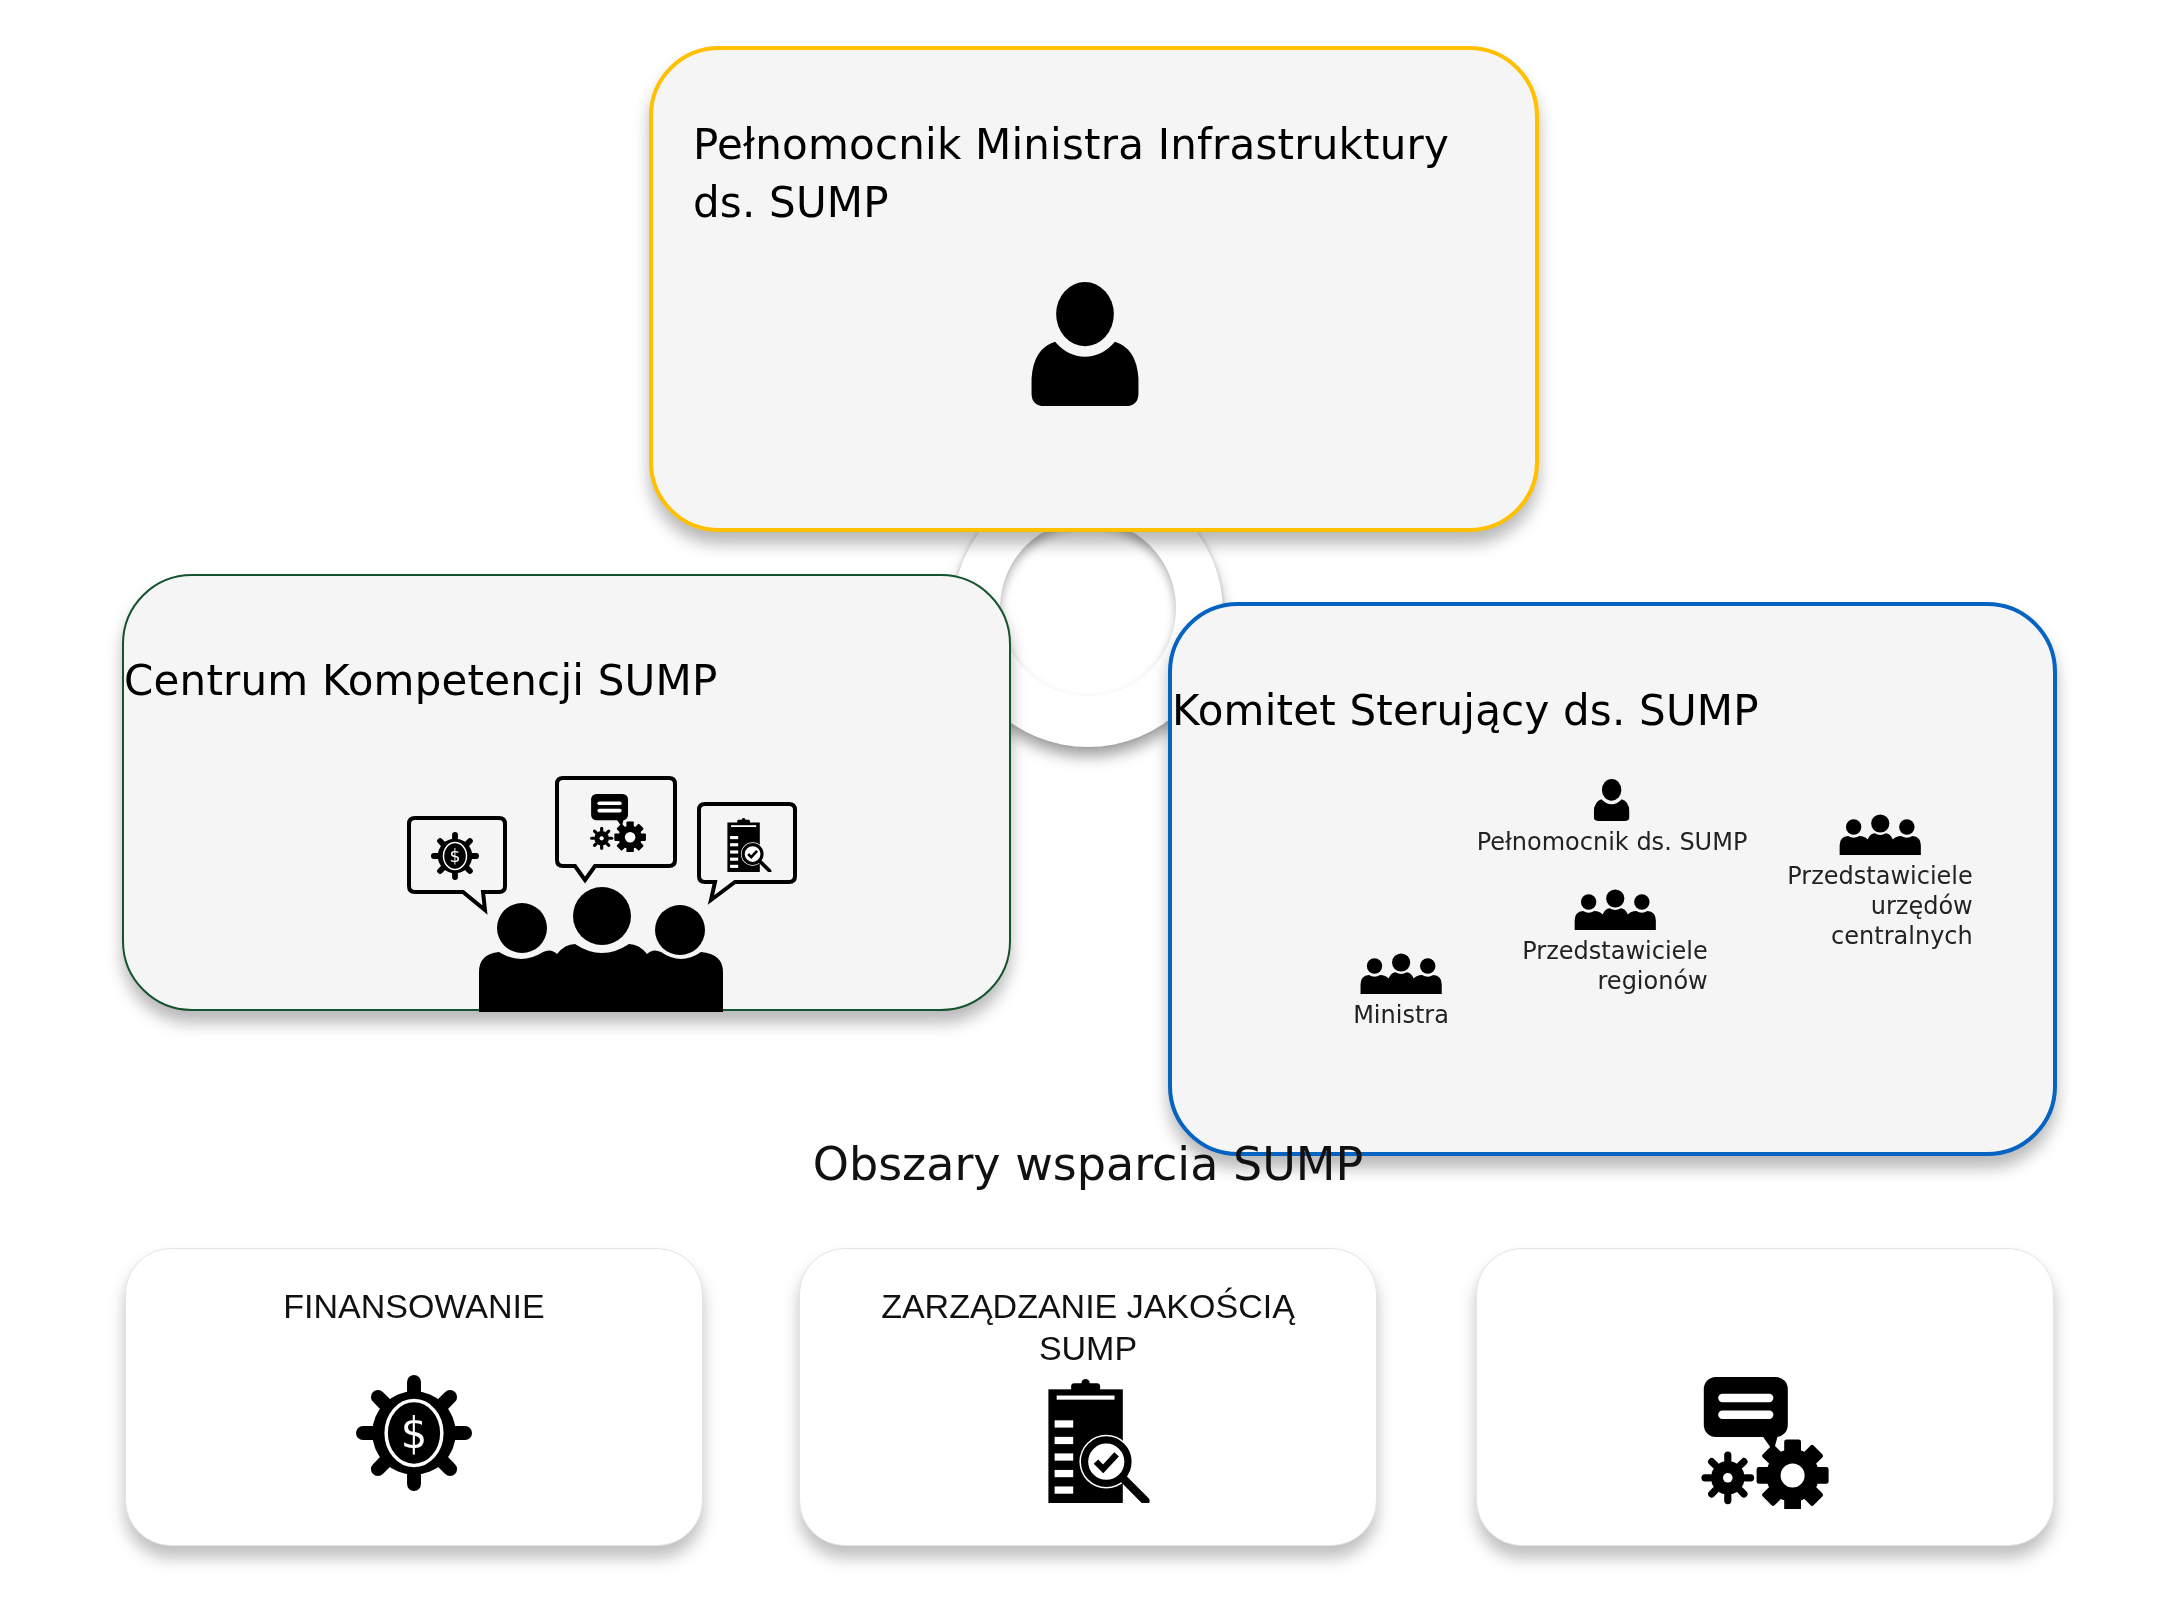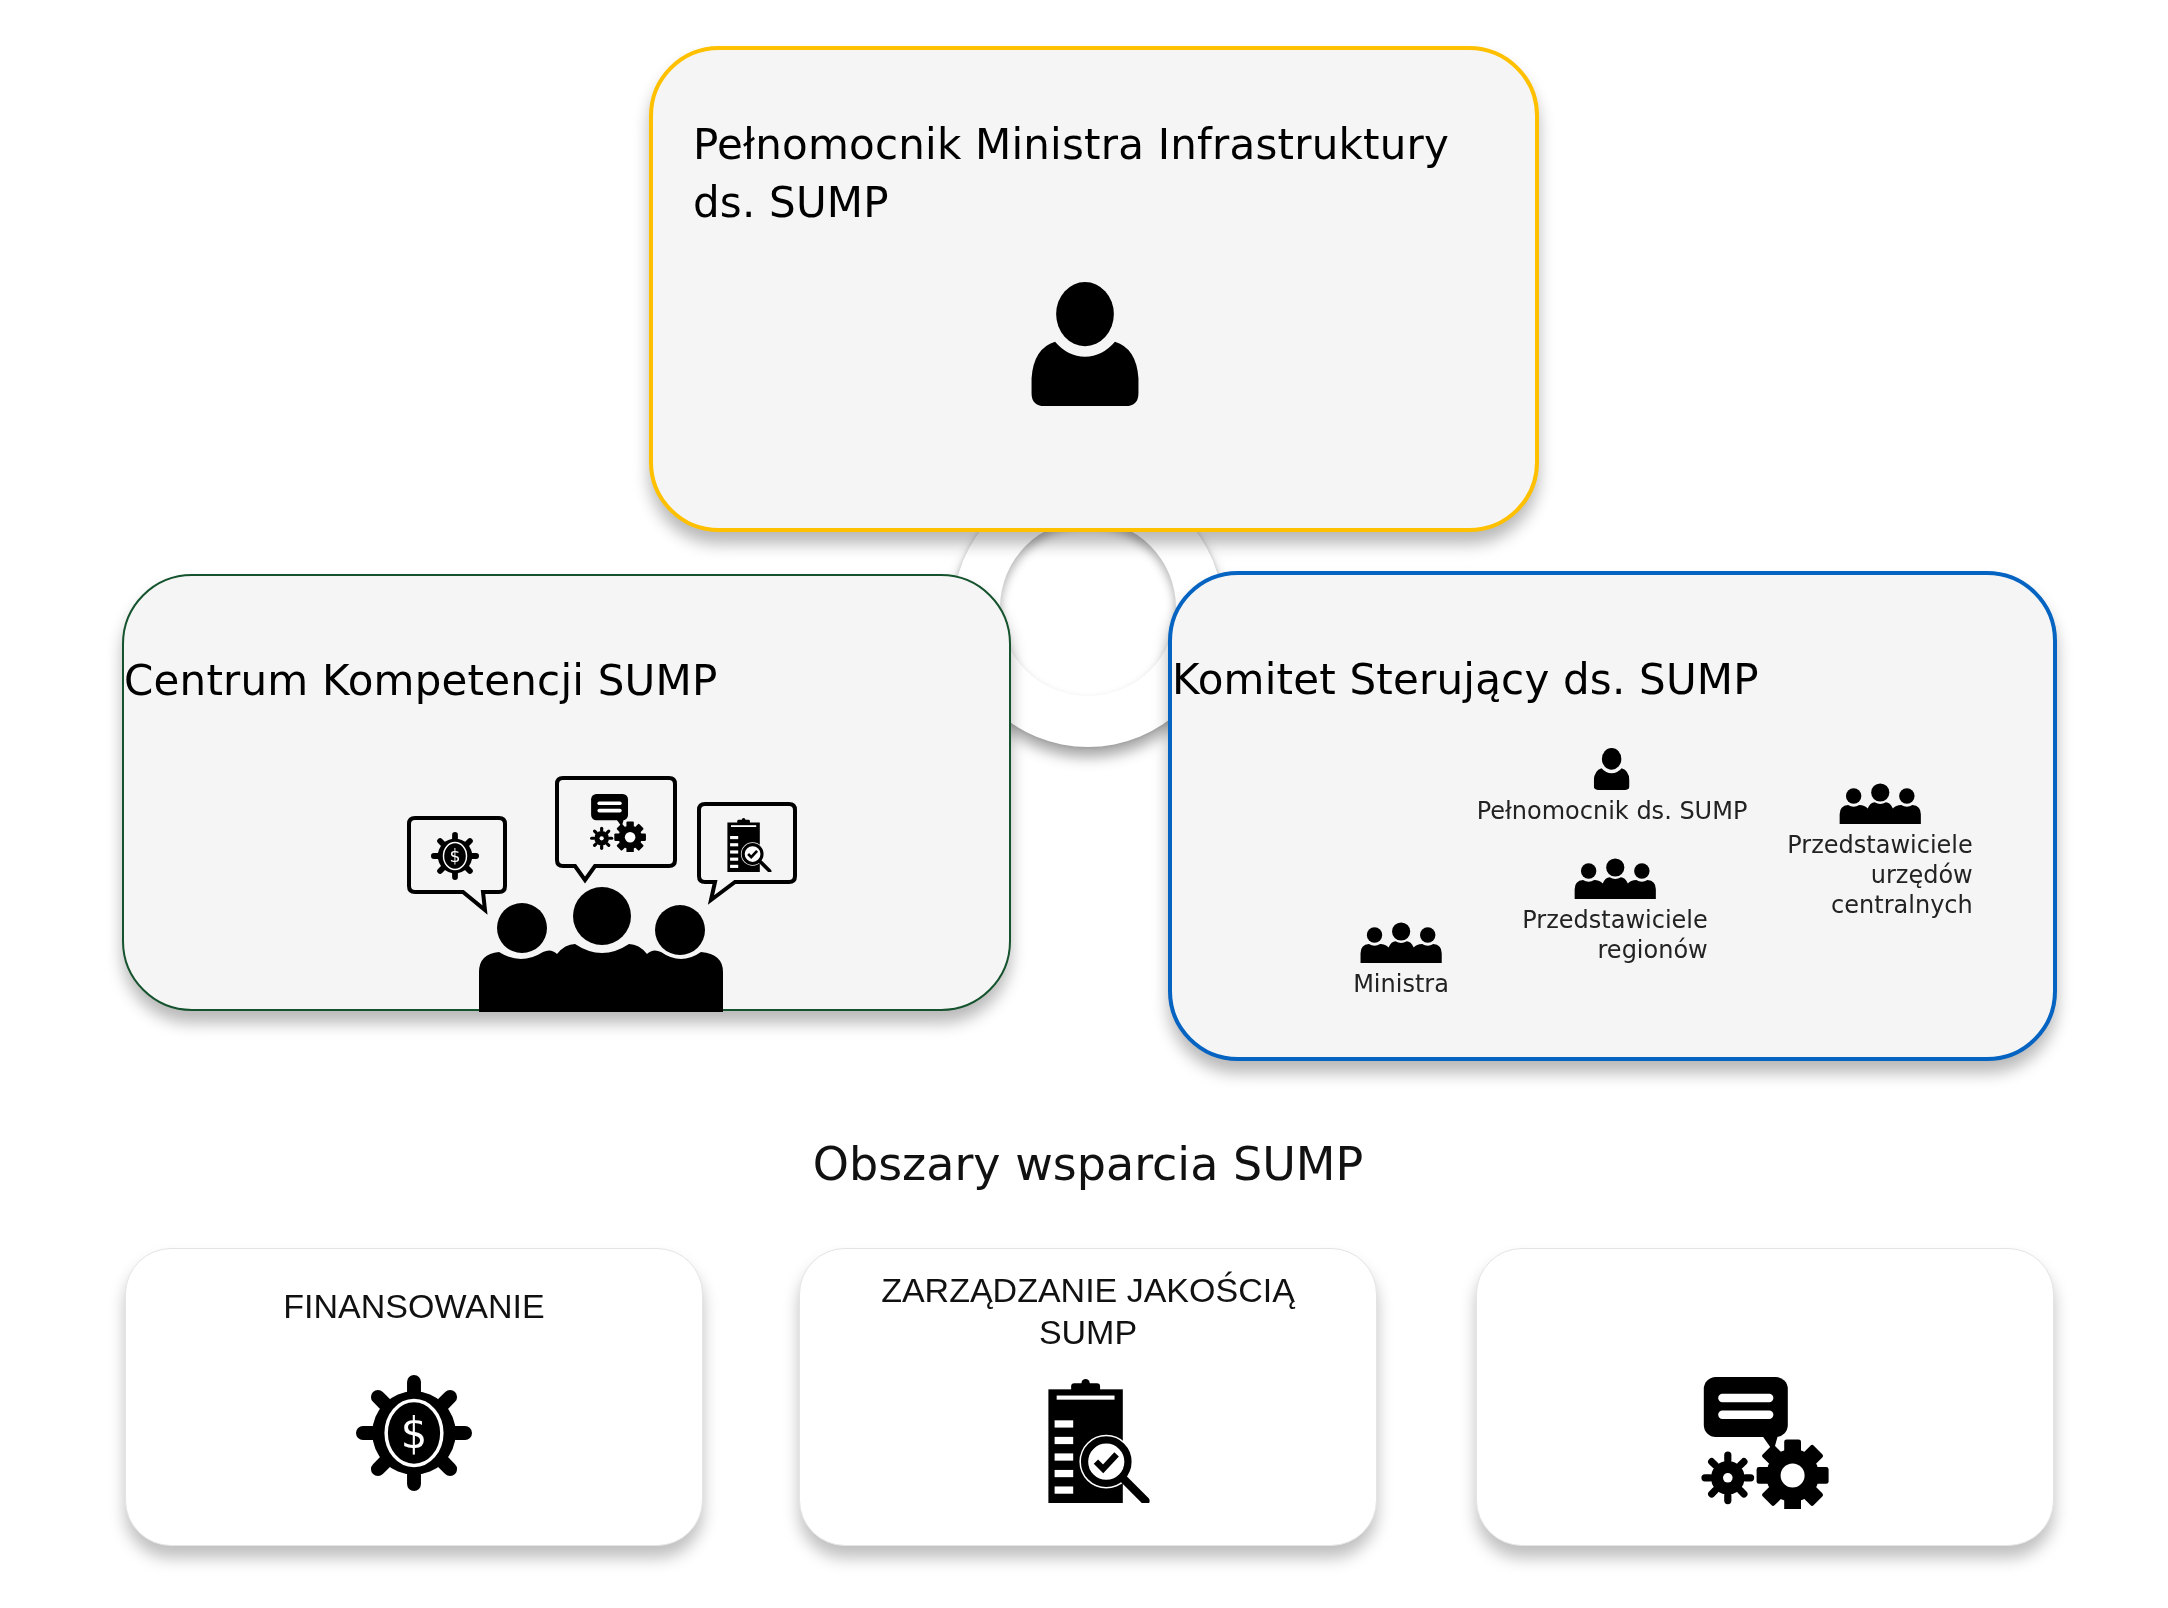--- a/index.html
+++ b/index.html
@@ -10,21 +10,21 @@
   
   .ring { left:953px; top:477px; width:270px; height:270px; border-radius:50%;
           background:#fff; box-shadow: 0 10px 14px rgba(0,0,0,0.35), 0 0 4px rgba(0,0,0,0.15); }
   .ring-hole { left:1000px; top:520px; width:176px; height:176px; border-radius:50%;
           background:#fff; box-shadow: inset 0 6px 10px rgba(0,0,0,0.30); }
 
   .box { border-radius:70px; background:#f5f5f5; box-sizing:border-box;
          box-shadow: 0 12px 16px rgba(0,0,0,0.28); }
   .box-top { left:649px; top:46px; width:890px; height:486px; border:4px solid #FFC000; }
   .box-left { left:122px; top:574px; width:889px; height:437px; border:2px solid #14532d; }
-  .box-right { left:1168px; top:571px; width:889px; height:490px; border:4px solid #0563C1; }
+  .box-right { left:1168px; top:602px; width:889px; height:554px; border:4px solid #0563C1; }
 
   .box-title { position:absolute; left:0; right:0; text-align:left;
                font-size:42px; line-height:58px; color:#000000; letter-spacing:0.2px; }
   .box-top .box-title { top:66px; padding:0 40px; }
   .box-left .box-title, .box-right .box-title { top:76px; }
 
   .person-big { position:absolute; left:378px; top:232px; width:108px; height:124px; }
 
   .ck-illus { position:absolute; left:275px; top:200px; width:400px; height:240px; }
 
@@ -210,21 +210,21 @@
 <div class="abs section-title">Obszary wsparcia SUMP</div>
 
 <div class="abs card card1">
   <div class="card-title">FINANSOWANIE</div>
   <svg class="card-icon" width="116" height="116">
       <use href="#sym-dollar-gear"></use>
     </svg>
 </div>
 
 <div class="abs card card2">
-  <div class="card-title" style="top:20px;">ZARZĄDZANIE  JAKOŚCIĄ
+  <div class="card-title" style="top:36px;">ZARZĄDZANIE  JAKOŚCIĄ
 SUMP</div>
   <svg class="card-icon" width="116" height="124" style="top:130px; margin-left:10px;">
       <use href="#sym-clipboard"></use>
     </svg>
 </div>
 
 <div class="abs card card3">
   <svg class="card-icon" width="132" height="132">
       <use href="#sym-chat-gears"></use>
     </svg>

